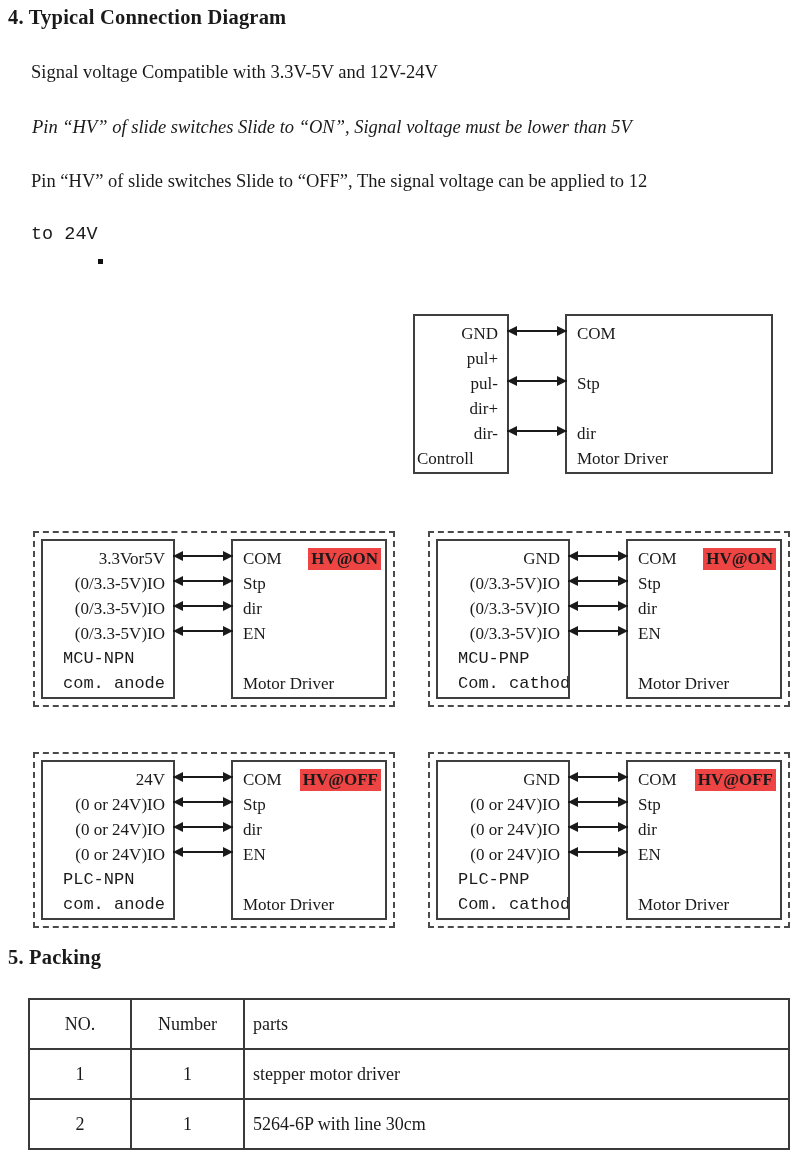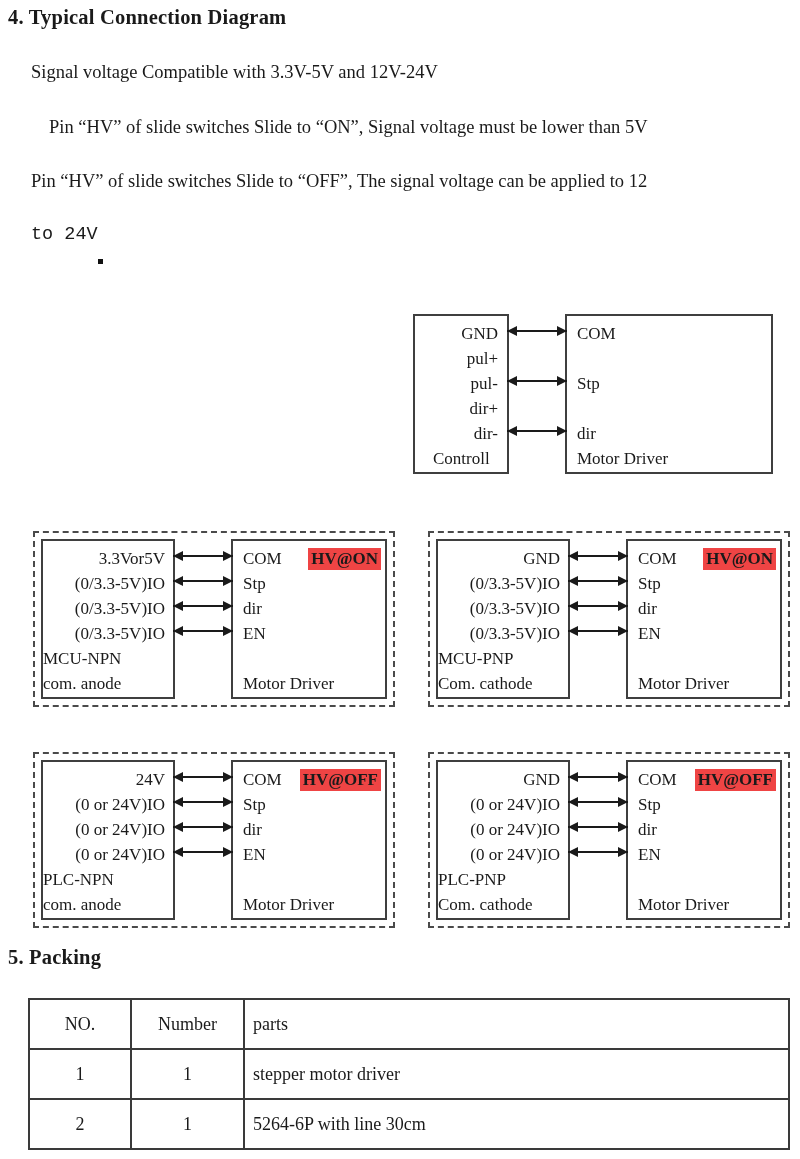--- a/index.html
+++ b/index.html
@@ -21,49 +21,49 @@
   .arrow::before, .arrow::after { content:""; position:absolute; top:-4px; width:0; height:0;
       border-top:5px solid transparent; border-bottom:5px solid transparent; }
   .arrow::before { left:0;  border-right:10px solid #1a1a1a; }
   .arrow::after  { right:0; border-left:10px solid #1a1a1a; }
   .r0 { top:16px; } .r1 { top:41px; } .r2 { top:66px; } .r3 { top:91px; } .r4 { top:116px; }
 
   
   .ctrl-left  { width:96px; }
   .ctrl-right { width:208px; }
   .ctrl-left .pin { text-align:right; padding-right:9px; }
-  .ctrl-left .lbl { text-align:left; padding-left:18px; }
+  .ctrl-left .lbl { text-align:left; padding-left:2px; }
   .ctrl-right .drow { padding-left:10px; }
 
   
   .dashed { position:absolute; width:362px; height:176px; border:2px dashed #4a4a4a;
             padding:6px; display:flex;align-items:flex-end; }
   .sm-left  { width:134px; }
   .sm-right { width:156px; }
   .sm-left .pin { text-align:right; padding-right:8px; }
-  .sm-left .dev { text-align:left; padding-left:0; }
+  .sm-left .dev { text-align:left; padding-left:20px;font-family:Liberation Mono, monospace; }
   .sm-right .drow { padding-left:10px; padding-right:4px; }
   .com-row { display:flex; justify-content:space-between; align-items:center; }
   .badge { font-weight:bold; background:#ef4444; padding:0 3px; font-size:17px; height:22px;
            line-height:22px; }
 
   
   table.packing { border-collapse:collapse; width:762px; table-layout:fixed; }
   table.packing td { border:2px solid #3a3a3a; height:50px; font-size:18px; }
   td.cnum { width:102px; text-align:center; }
   td.cqty { width:113px; text-align:center; }
   td.cpart { text-align:left; padding-left:8px; }
 </style>
 </head>
 <body>
 
 <div class="abs h-num" style="left:8px; top:6px;">4. Typical Connection Diagram</div>
 
 <div class="abs para-line" style="left:31px; top:60px;">Signal voltage Compatible with 3.3V-5V and 12V-24V</div>
-<div class="abs para-line" style="left:49px; top:115px;">Pin “HV” of slide switches Slide to “ON”, Signal voltage must be lower than 5V</div>
+<div class="abs para-line" style="left:32px; top:115px;font-style:italic;">Pin “HV” of slide switches Slide to “ON”, Signal voltage must be lower than 5V</div>
 <div class="abs para-line" style="left:31px; top:169px;">Pin “HV” of slide switches Slide to “OFF”, The signal voltage can be applied to 12</div>
 <div class="abs para-line" style="left:31px; top:223px;font-family:Liberation Mono, monospace;">to 24V</div>
 
 <div class="abs dot" style="left:98px; top:259px;"></div>
 
 <div class="abs dgrid" style="left:413px; top:314px;">
   <div class="dbox ctrl-left">
     <div class="drow pin">GND</div>
     <div class="drow pin">pul+</div>
     <div class="drow pin">pul-</div>

